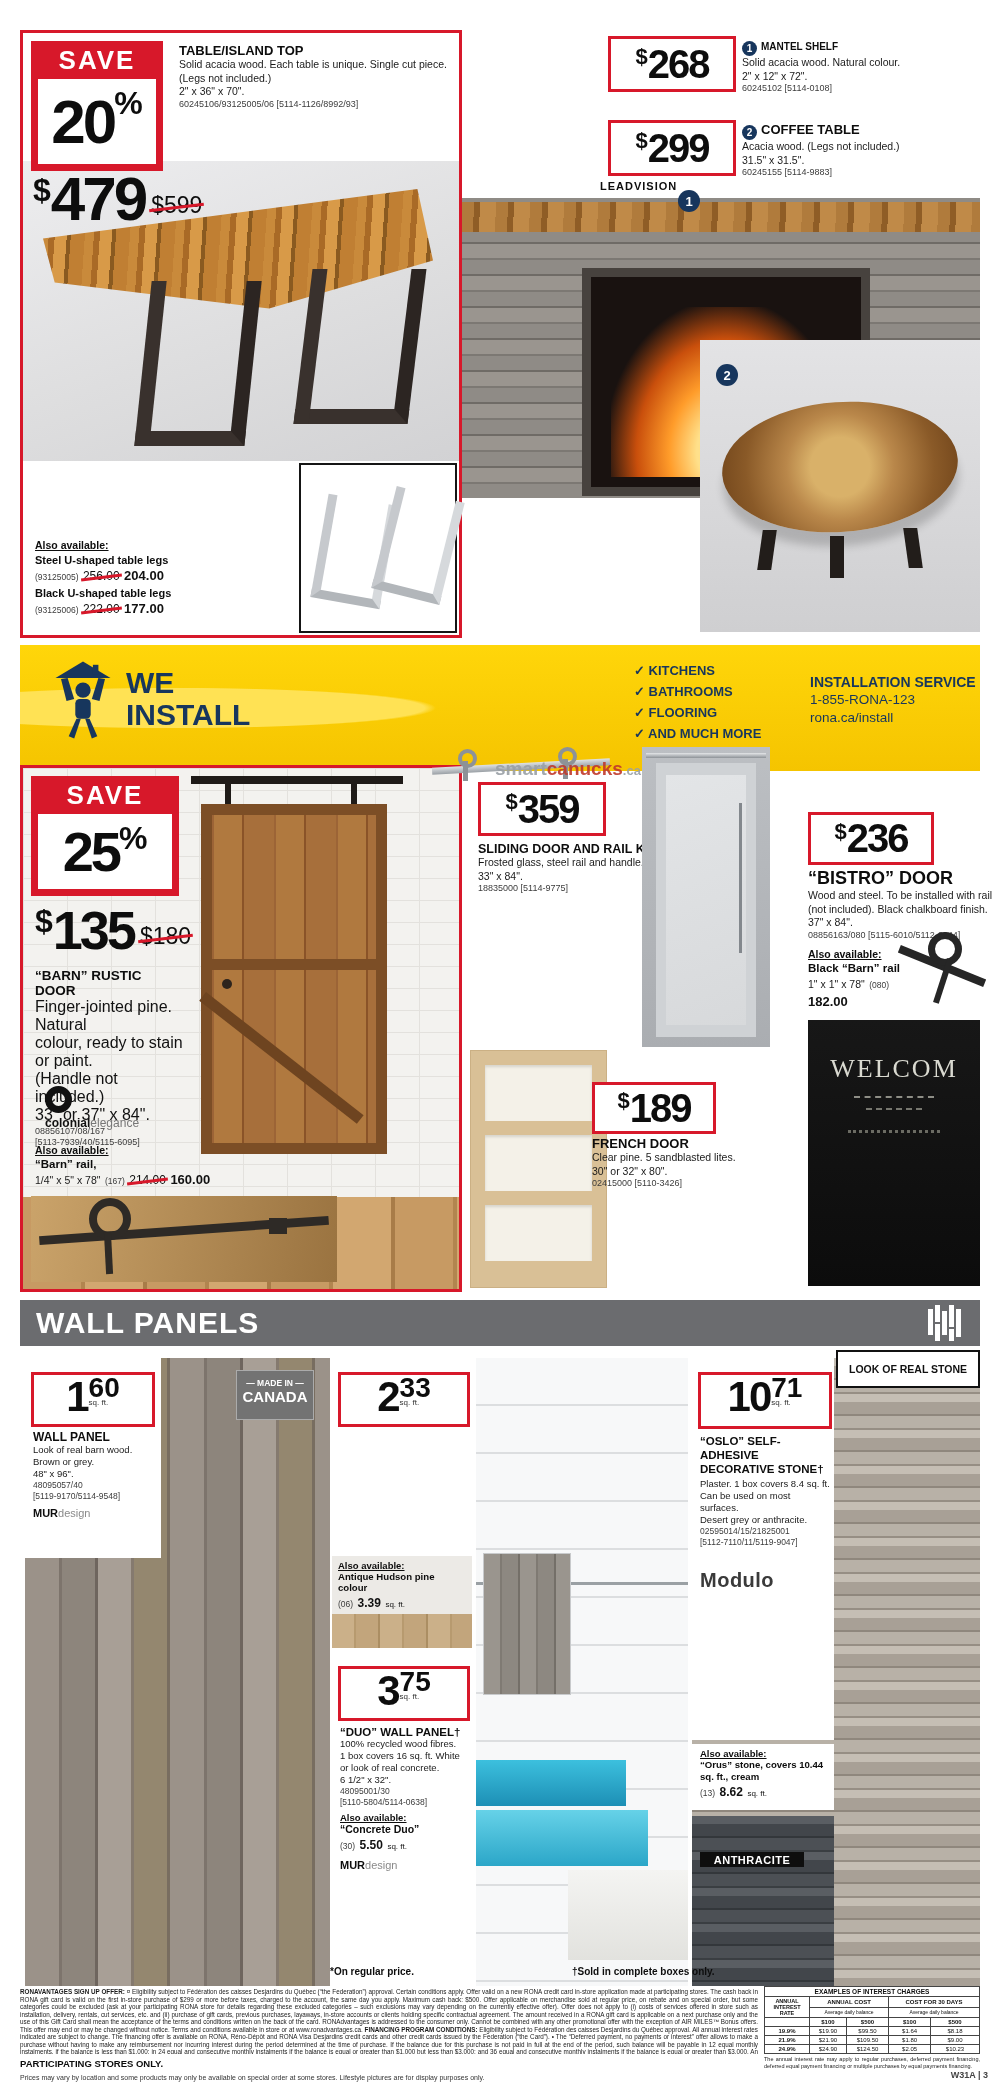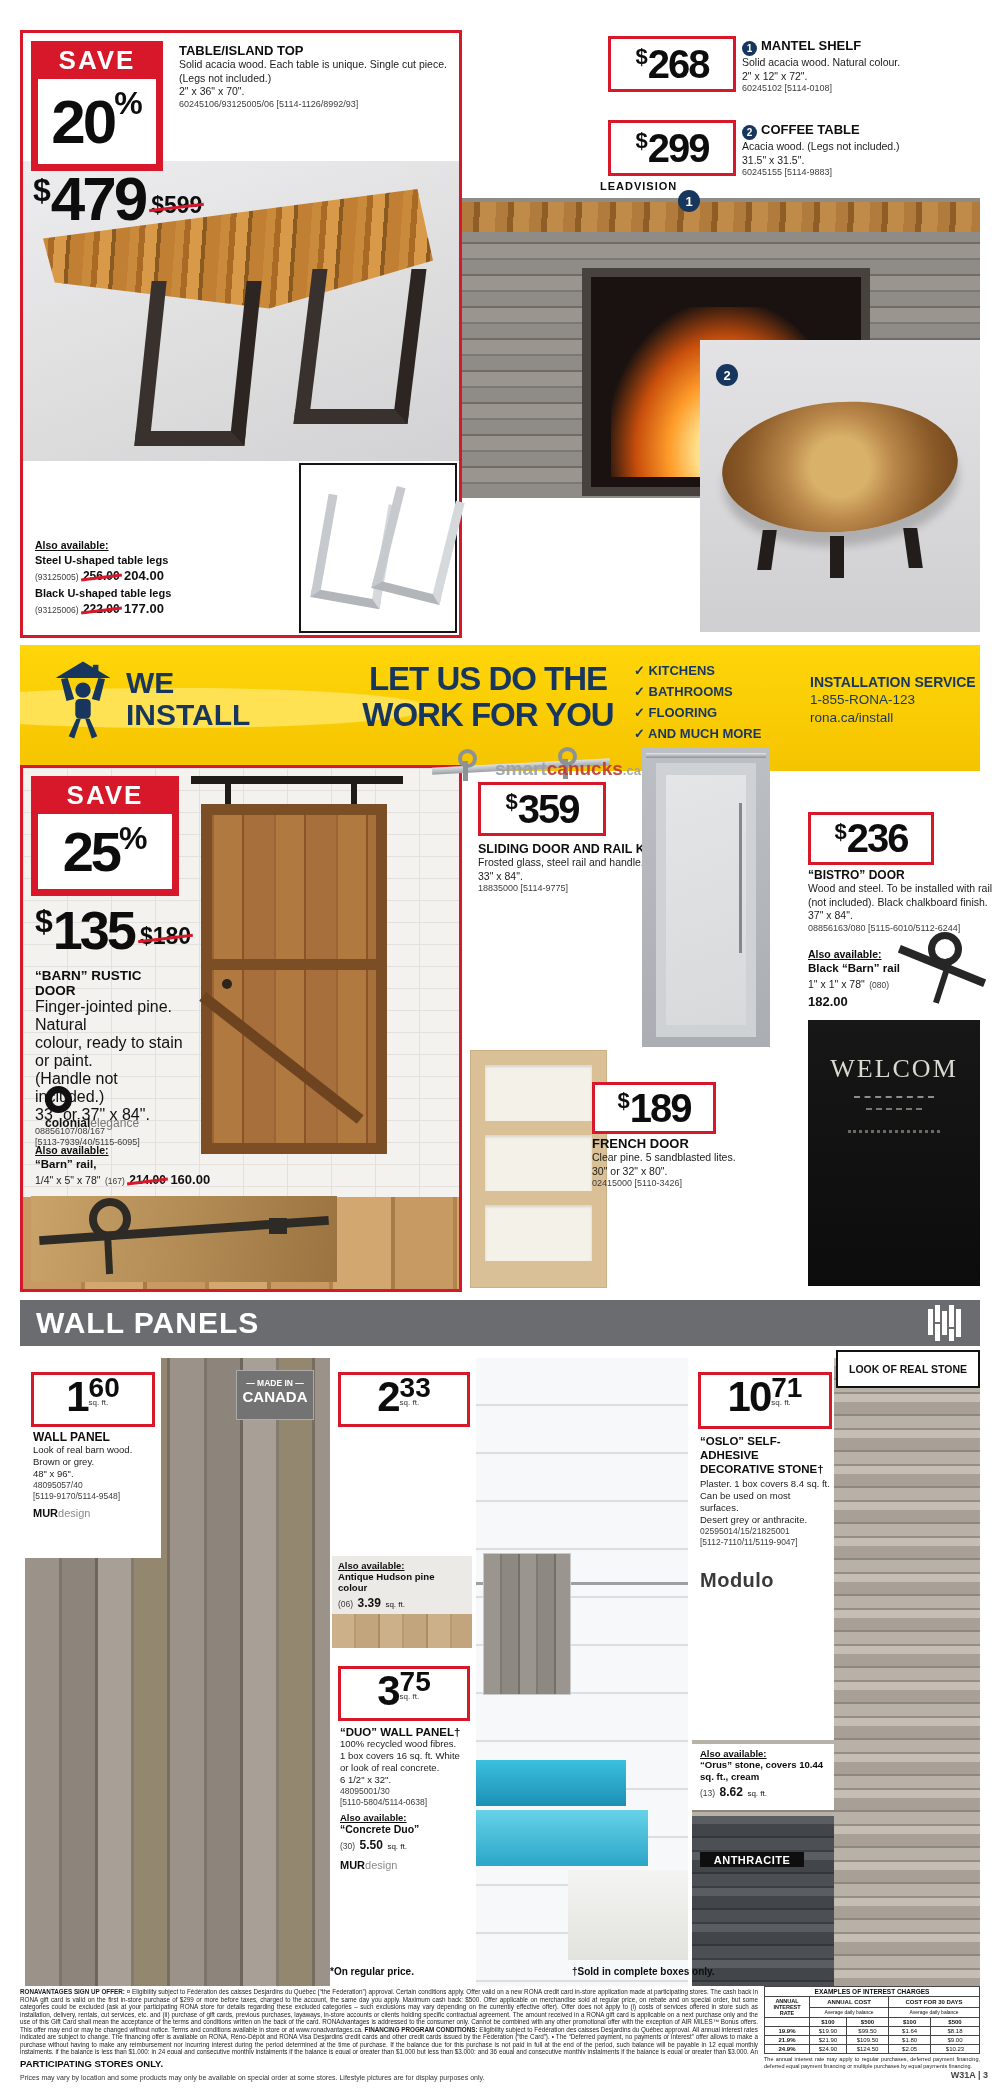--- a/index.html
+++ b/index.html
@@ -13,21 +13,21 @@
   .pctN{font-size:62px;letter-spacing:-3px;line-height:60px}
   .pctS{font-size:32px;align-self:flex-start;margin-top:6px}
   
   .tag{position:absolute;border:3px solid #d7182a;background:#fff;display:flex;align-items:center;justify-content:center;font-weight:bold;color:#0d0d0d}
   .tag .s{font-size:22px;margin-top:-14px}
   .tag .v{font-size:40px;letter-spacing:-2px}
   .hero{display:flex;align-items:flex-end;font-weight:bold;color:#0d0d0d}
   .hero .s{font-size:32px;margin-bottom:18px}
   .hero .v{font-size:62px;letter-spacing:-3px;line-height:56px}
   .hero2 .v{font-size:54px}
-  .was{font-weight:bold;color:#0d0d0d;position:relative;display:inline-block}
+  .was{font-weight:normal;color:#0d0d0d;position:relative;display:inline-block}
   .was::after{content:"";position:absolute;left:-2px;right:-2px;top:50%;height:3px;background:#d7182a;transform:rotate(-7deg)}
   .hero .was{font-size:23px;margin:0 0 8px 6px}
   .ttl{font-weight:bold;color:#0d0d0d}
   .d10{font-size:10.5px;line-height:13.5px;color:#1a1a1a}
   .d95{font-size:9.5px;line-height:12px;color:#1a1a1a}
   .sku{font-size:9px;line-height:11px;color:#3c3c3c}
   .alsoL{font-size:10.5px;font-weight:bold;text-decoration:underline;color:#0d0d0d}
   .altname{font-size:11px;font-weight:bold;color:#0d0d0d}
   .altsku{font-size:8.5px;color:#3c3c3c}
   .altprice{font-size:13px;font-weight:bold}
@@ -90,21 +90,21 @@
       <div class="altname" style="margin-top:3px">Black U-shaped table legs</div>
       <div><span class="altsku">(93125006)</span> <span class="was" style="font-size:12px">222.00</span> <span class="altprice">177.00</span></div>
     </div>
   </div>
 
   <div class="tag" style="left:608px;top:36px;width:122px;height:50px">
     <span class="s">$</span>
       <span class="v">268</span>
   </div>
   <div class="abs" style="left:742px;top:36px;width:238px">
-    <div><span class="nbadge">1</span><span class="ttl" style="font-size:13px">MANTEL SHELF</span></div>
+    <div><span class="nbadge">1</span><span class="ttl" style="font-size:10px">MANTEL SHELF</span></div>
     <div class="d10">Solid acacia wood. Natural colour.</div>
     <div class="d10">2" x 12" x 72".</div>
     <div class="sku">60245102 [5114-0108]</div>
   </div>
   <div class="tag" style="left:608px;top:120px;width:122px;height:50px">
     <span class="s">$</span>
       <span class="v">299</span>
   </div>
   <div class="abs" style="left:742px;top:120px;width:238px">
     <div><span class="nbadge">2</span><span class="ttl" style="font-size:13px">COFFEE TABLE</span></div>
@@ -137,24 +137,20 @@
       <polygon points="50,16 44,15 38,34 45,36" fill="#17365d"></polygon>
       <circle cx="30" cy="26" r="7" fill="#17365d"></circle>
       <rect x="23" y="34" width="14" height="18" rx="4" fill="#17365d"></rect>
       <polygon points="24,52 28,52 22,70 17,68" fill="#17365d"></polygon>
       <polygon points="36,52 32,52 38,70 43,68" fill="#17365d"></polygon>
     </svg>
     <div class="abs" style="left:106px;top:22px;font-weight:bold;font-size:30px;line-height:32px">
       <div>WE</div>
       <div>INSTALL</div>
     </div>
-    <div class="abs" style="left:330px;top:16px;width:276px;text-align:center;font-weight:bold;font-size:33px;line-height:36px;letter-spacing:-1px">
-      <div>LET US DO THE</div>
-      <div>WORK FOR YOU</div>
-    </div>
     <div class="abs" style="left:614px;top:15px;font-weight:bold;font-size:13px;line-height:21px">
       <div><span>✓</span> <span>KITCHENS</span></div>
       <div><span>✓</span> <span>BATHROOMS</span></div>
       <div><span>✓</span> <span>FLOORING</span></div>
       <div><span>✓</span> <span>AND MUCH MORE</span></div>
     </div>
     <div class="abs" style="left:790px;top:28px;font-size:13.5px;line-height:18px">
       <div style="font-weight:bold;font-size:14px">INSTALLATION SERVICE</div>
       <div>1-855-RONA-123</div>
       <div>rona.ca/install</div>
@@ -238,21 +234,21 @@
       <div class="abs" style="left:10px;top:12px;right:10px;bottom:12px;background:linear-gradient(160deg,#e3e5e7,#d7d9db)"></div>
       <div class="abs" style="right:14px;top:40px;width:3px;height:150px;background:#83888d"></div>
     </div>
   </div>
 
   <div class="tag" style="left:808px;top:812px;width:120px;height:47px">
     <span class="s">$</span>
       <span class="v">236</span>
   </div>
   <div class="abs" style="left:808px;top:868px;width:190px">
-    <div class="ttl" style="font-size:12px">“BISTRO” DOOR</div>
+    <div class="ttl" style="font-size:18px">“BISTRO” DOOR</div>
     <div class="d10">Wood and steel. To be installed with rail</div>
     <div class="d10">(not included). Black chalkboard finish.</div>
     <div class="d10">37" x 84".</div>
     <div class="sku">08856163/080 [5115-6010/5112-6244]</div>
   </div>
   <div class="abs" style="left:808px;top:948px;width:120px">
     <div class="alsoL">Also available:</div>
     <div class="altname" style="font-size:11.5px;margin-top:2px">Black “Barn” rail</div>
     <div><span class="d10">1" x 1" x 78"</span> <span class="altsku">(080)</span> <span class="altprice">182.00</span></div>
   </div>

